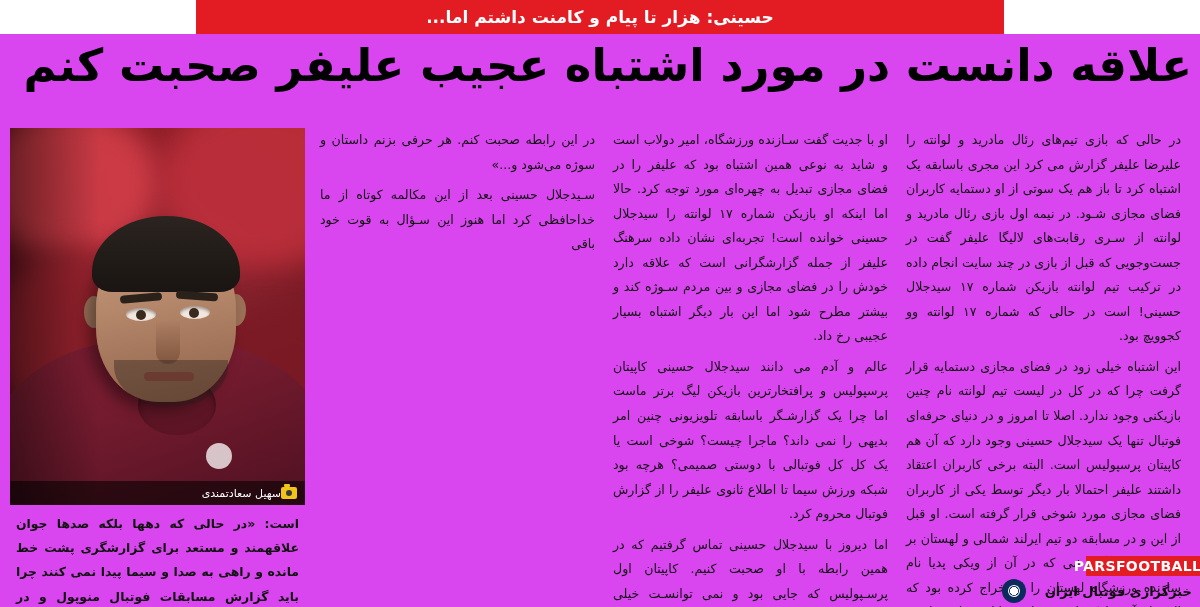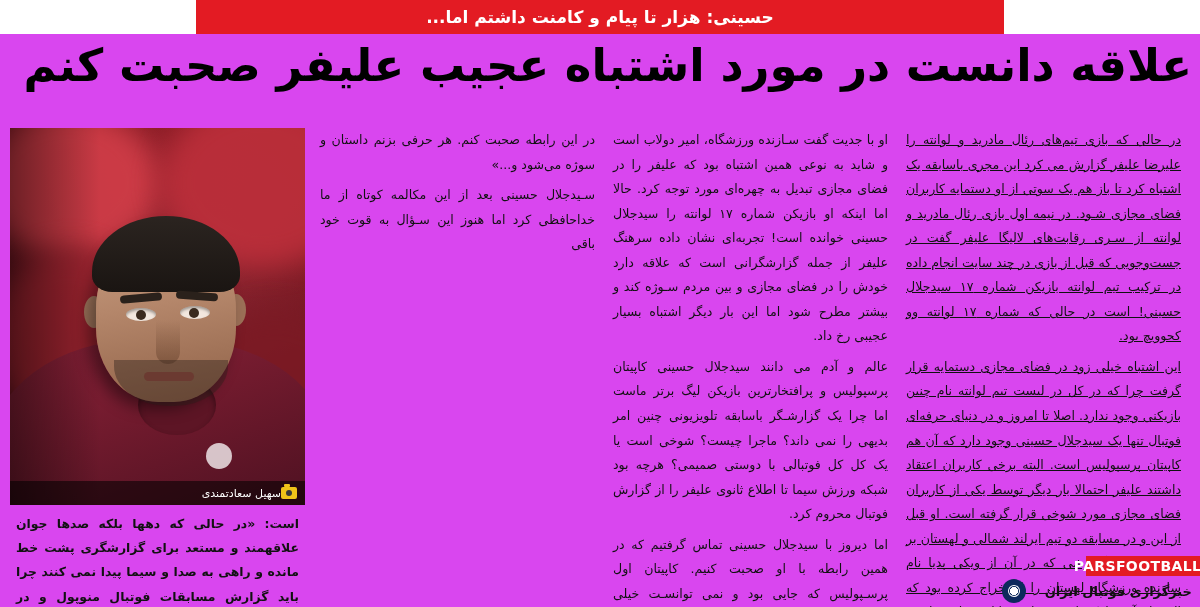--- a/index.html
+++ b/index.html
@@ -88,21 +88,21 @@
     direction: rtl;
     text-align: justify;
     text-align-last: right;
     font-size: 12.6px;
     line-height: 1.95;
     color: #111111;
     padding: 0 9px;
   }
   .col p { margin: 0 0 6px 0; }
 
-  .col-1 { width: 293px; text-decoration: underline; }  
+  .col-1 { width: 293px; }  
   .col-2 { width: 293px; }
   .col-3 { width: 293px; }
   .col-4 { width: 301px; position: relative; }  
 
   
   .photo-wrap {
     position: absolute;
     top: 128px;
     left: 10px;
     width: 295px;

